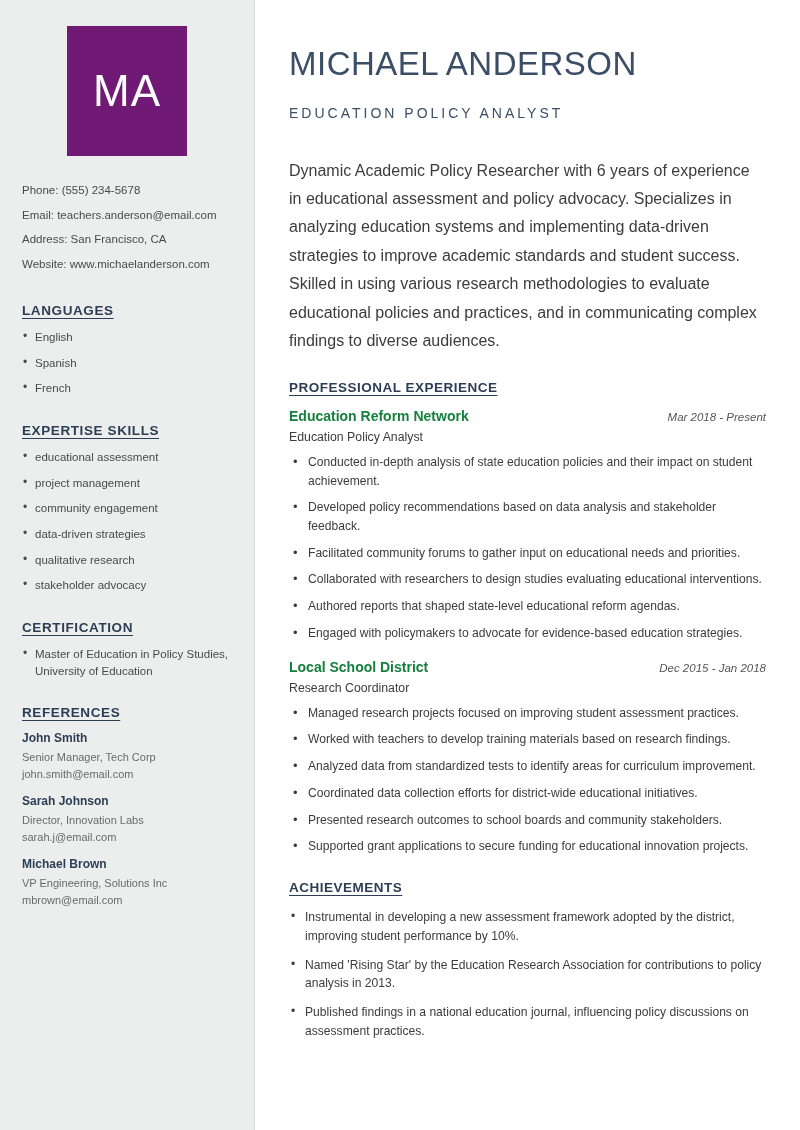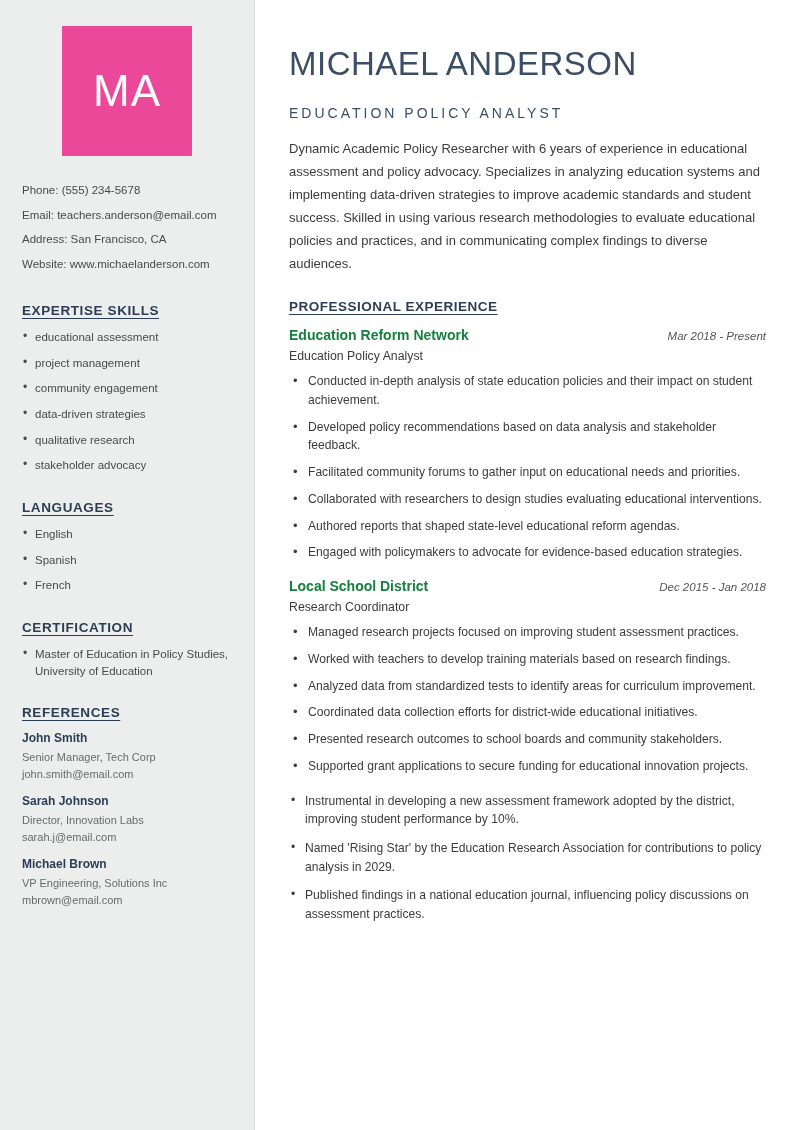--- a/index.html
+++ b/index.html
@@ -29,23 +29,23 @@
     border-right: 1px solid #d8dadb;
     box-sizing: border-box;
     padding: 22px 22px 20px 22px;
   }
   .monogram-wrap {
     display: flex;
     justify-content: center;
     margin-top: 4px;
   }
   .monogram {
-    width: 130px;
+    width: 120px;
     height: 130px;
-    background: #ec4899;
+    background: #701a75;
     color: #ffffff;
     display: flex;
     align-items: center;
     justify-content: center;
     font-size: 44px;
     letter-spacing: 1px;
     font-weight: 400;
   }
   .contact {
     margin-top: 22px;
@@ -118,22 +118,22 @@
     letter-spacing: 0.5px;
     line-height: 1.1;
   }
   .role {
     font-size: 14px;
     color: #3b4e66;
     letter-spacing: 3px;
     margin-top: 11px;
   }
   .summary {
-    margin-top: 16px;
-    font-size: 13px;
+    margin-top: 36px;
+    font-size: 16px;
     line-height: 1.78;
     color: #3c3c3c;
     text-align: left;
   }
   .main-heading {
     font-size: 13.5px;
     font-weight: bold;
     color: #2c3e55;
     letter-spacing: 0.5px;
     text-decoration: underline;
@@ -219,41 +219,41 @@
     </div>
 
     <div class="contact">
       <div>Phone: (555) 234-5678</div>
       <div>Email: teachers.anderson@email.com</div>
       <div>Address: San Francisco, CA</div>
       <div>Website: www.michaelanderson.com</div>
     </div>
 
     <section class="side-section">
+      <div class="side-heading">LANGUAGES</div>
+      <ul class="bullets">
+        <li>English</li>
+        <li>Spanish</li>
+        <li>French</li>
+      </ul>
+    </section>
+
+    <section class="side-section">
       <div class="side-heading">EXPERTISE SKILLS</div>
       <ul class="bullets">
         <li>educational assessment</li>
         <li>project management</li>
         <li>community engagement</li>
         <li>data-driven strategies</li>
         <li>qualitative research</li>
         <li>stakeholder advocacy</li>
       </ul>
     </section>
 
     <section class="side-section">
-      <div class="side-heading">LANGUAGES</div>
-      <ul class="bullets">
-        <li>English</li>
-        <li>Spanish</li>
-        <li>French</li>
-      </ul>
-    </section>
-
-    <section class="side-section">
       <div class="side-heading">CERTIFICATION</div>
       <ul class="bullets">
         <li>Master of Education in Policy Studies, University of Education</li>
       </ul>
     </section>
 
     <section class="side-section">
       <div class="side-heading">REFERENCES</div>
 
       <div class="ref-item">
@@ -311,20 +311,21 @@
       <ul class="job-bullets">
         <li>Managed research projects focused on improving student assessment practices.</li>
         <li>Worked with teachers to develop training materials based on research findings.</li>
         <li>Analyzed data from standardized tests to identify areas for curriculum improvement.</li>
         <li>Coordinated data collection efforts for district-wide educational initiatives.</li>
         <li>Presented research outcomes to school boards and community stakeholders.</li>
         <li>Supported grant applications to secure funding for educational innovation projects.</li>
       </ul>
     </div>
 
+    <div class="main-heading">ACHIEVEMENTS</div>
     <ul class="ach-bullets">
       <li>Instrumental in developing a new assessment framework adopted by the district, improving student performance by 10%.</li>
-      <li>Named 'Rising Star' by the Education Research Association for contributions to policy analysis in 2029.</li>
+      <li>Named 'Rising Star' by the Education Research Association for contributions to policy analysis in 2013.</li>
       <li>Published findings in a national education journal, influencing policy discussions on assessment practices.</li>
     </ul>
 
   </main>
 </div>
 
 </body></html>

